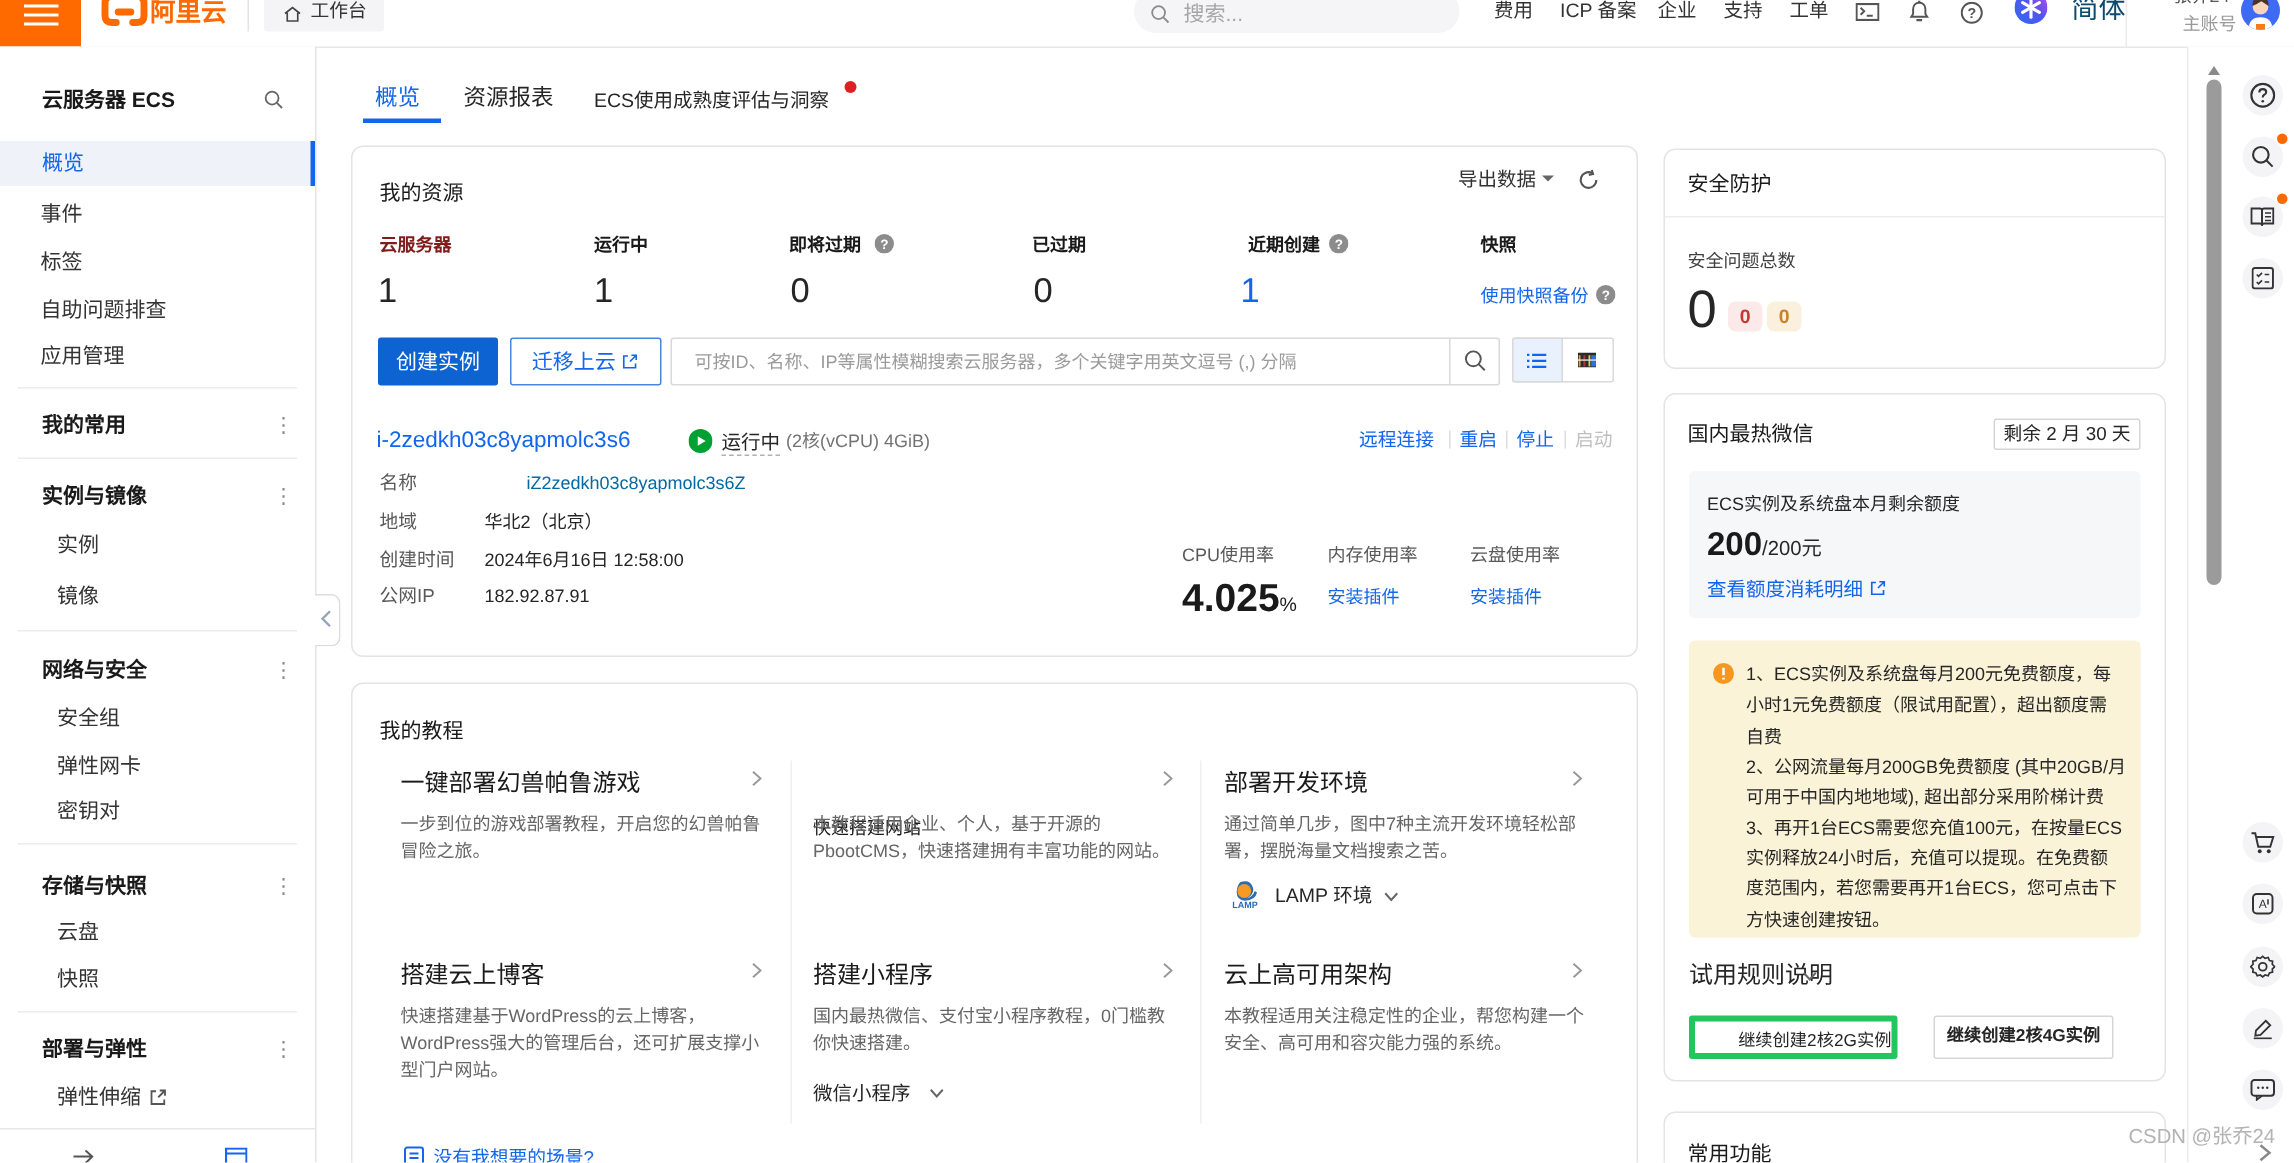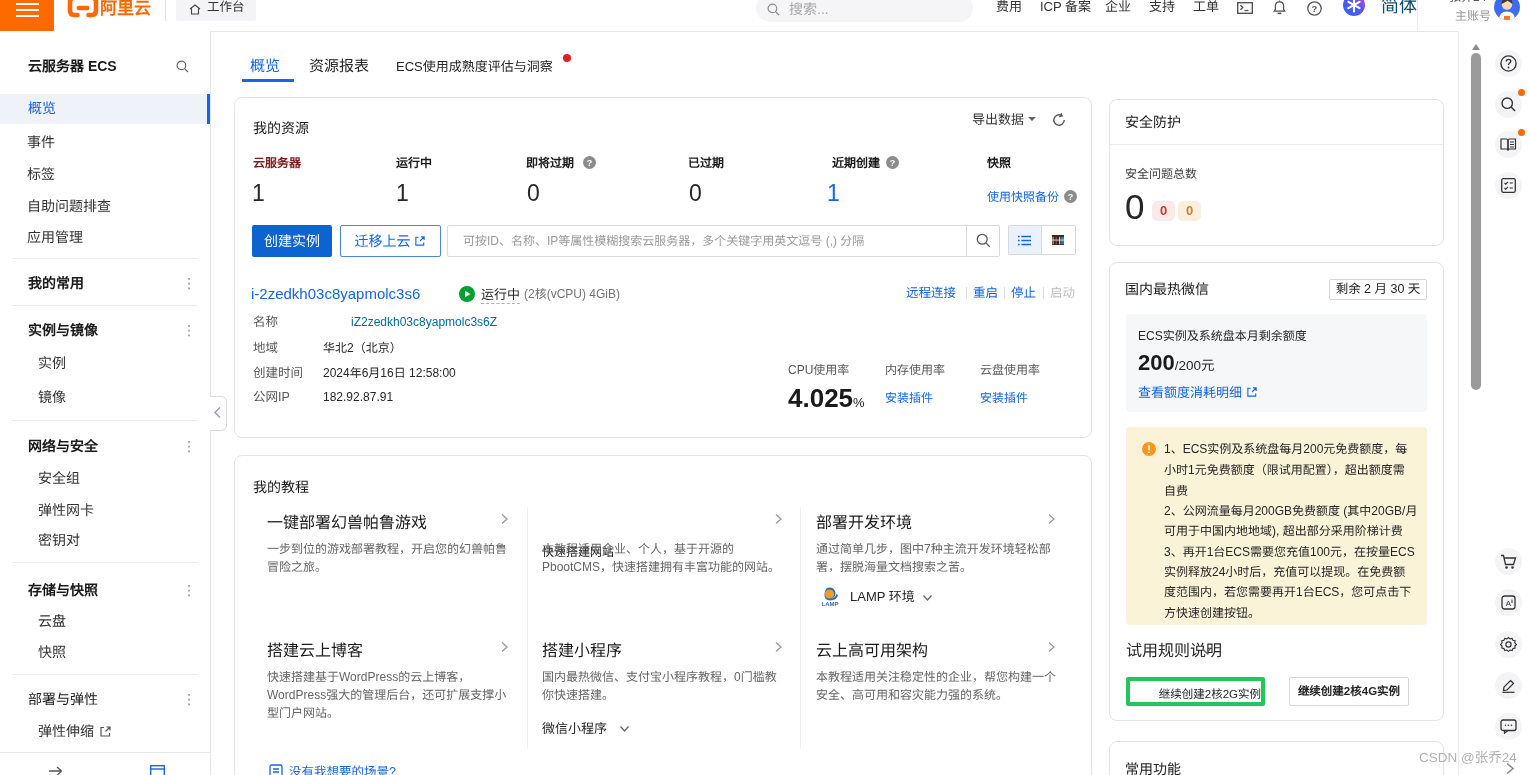--- a/index.html
+++ b/index.html
@@ -120,21 +120,21 @@
 <div class="abs" style="left:12px;top:420px;width:186px;height:1px;background:#ececec;"></div>
 <div class="tx" style="left:28px;top:439px;height:15px;line-height:15px;font-size:14px;font-weight:bold;color:#1a1a1a;">网络与安全</div>
 <div class="tx" style="left:38px;top:471px;height:15px;line-height:15px;font-size:14px;color:#333;">安全组</div>
 <div class="tx" style="left:38px;top:503px;height:15px;line-height:15px;font-size:14px;color:#333;">弹性网卡</div>
 <div class="tx" style="left:38px;top:533px;height:15px;line-height:15px;font-size:14px;color:#333;">密钥对</div>
 <div class="abs" style="left:12px;top:562px;width:186px;height:1px;background:#ececec;"></div>
 <div class="tx" style="left:28px;top:583px;height:15px;line-height:15px;font-size:14px;font-weight:bold;color:#1a1a1a;">存储与快照</div>
 <div class="tx" style="left:38px;top:614px;height:15px;line-height:15px;font-size:14px;color:#333;">云盘</div>
 <div class="tx" style="left:38px;top:645px;height:15px;line-height:15px;font-size:14px;color:#333;">快照</div>
 <div class="abs" style="left:12px;top:674px;width:186px;height:1px;background:#ececec;"></div>
-<div class="tx" style="left:28px;top:692px;height:15px;line-height:15px;font-size:14px;font-weight:normal;color:#1a1a1a;">部署与弹性</div>
+<div class="tx" style="left:28px;top:692px;height:15px;line-height:15px;font-size:14px;font-weight:bold;color:#1a1a1a;">部署与弹性</div>
 <div class="tx" style="left:38px;top:724px;height:15px;line-height:15px;font-size:14px;color:#333;">弹性伸缩</div>
 <svg class="abs" style="left:99px;top:725px;" width="13" height="13" viewBox="0 0 13 13">
   <path d="M5 2.5 H2 V11 H10.5 V8" fill="none" stroke="#555" stroke-width="1.2"></path>
   <path d="M7.5 2 H11 V5.5 M11 2 L6.5 6.5" fill="none" stroke="#555" stroke-width="1.2"></path>
 </svg>
 <div class="tx" style="left:182px;top:276px;height:15px;line-height:15px;font-size:14px;color:#8c8c8c;letter-spacing:0;">⋮</div>
 <div class="tx" style="left:182px;top:323px;height:15px;line-height:15px;font-size:14px;color:#8c8c8c;">⋮</div>
 <div class="tx" style="left:182px;top:439px;height:15px;line-height:15px;font-size:14px;color:#8c8c8c;">⋮</div>
 <div class="tx" style="left:182px;top:583px;height:15px;line-height:15px;font-size:14px;color:#8c8c8c;">⋮</div>
 <div class="tx" style="left:182px;top:692px;height:15px;line-height:15px;font-size:14px;color:#8c8c8c;">⋮</div>

